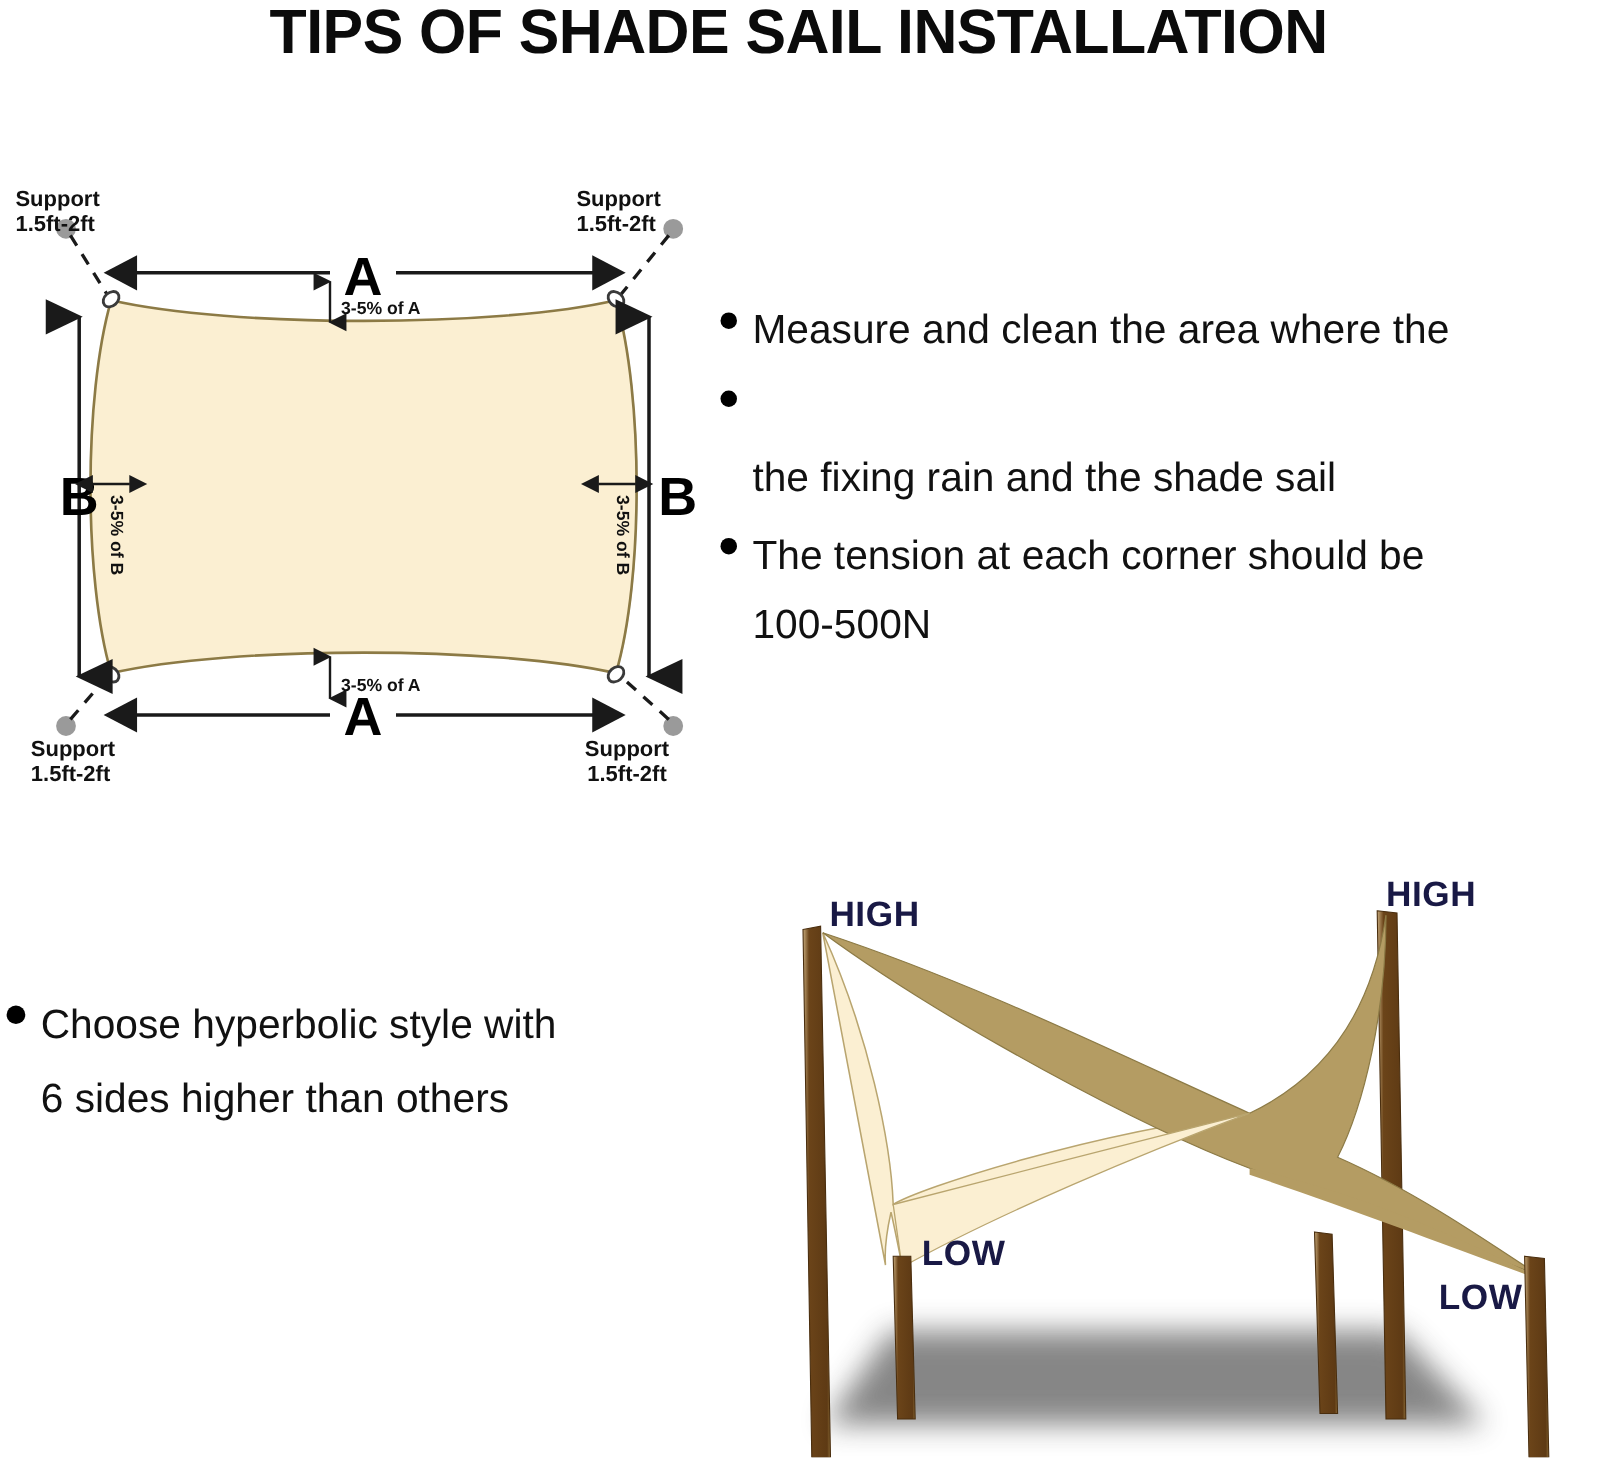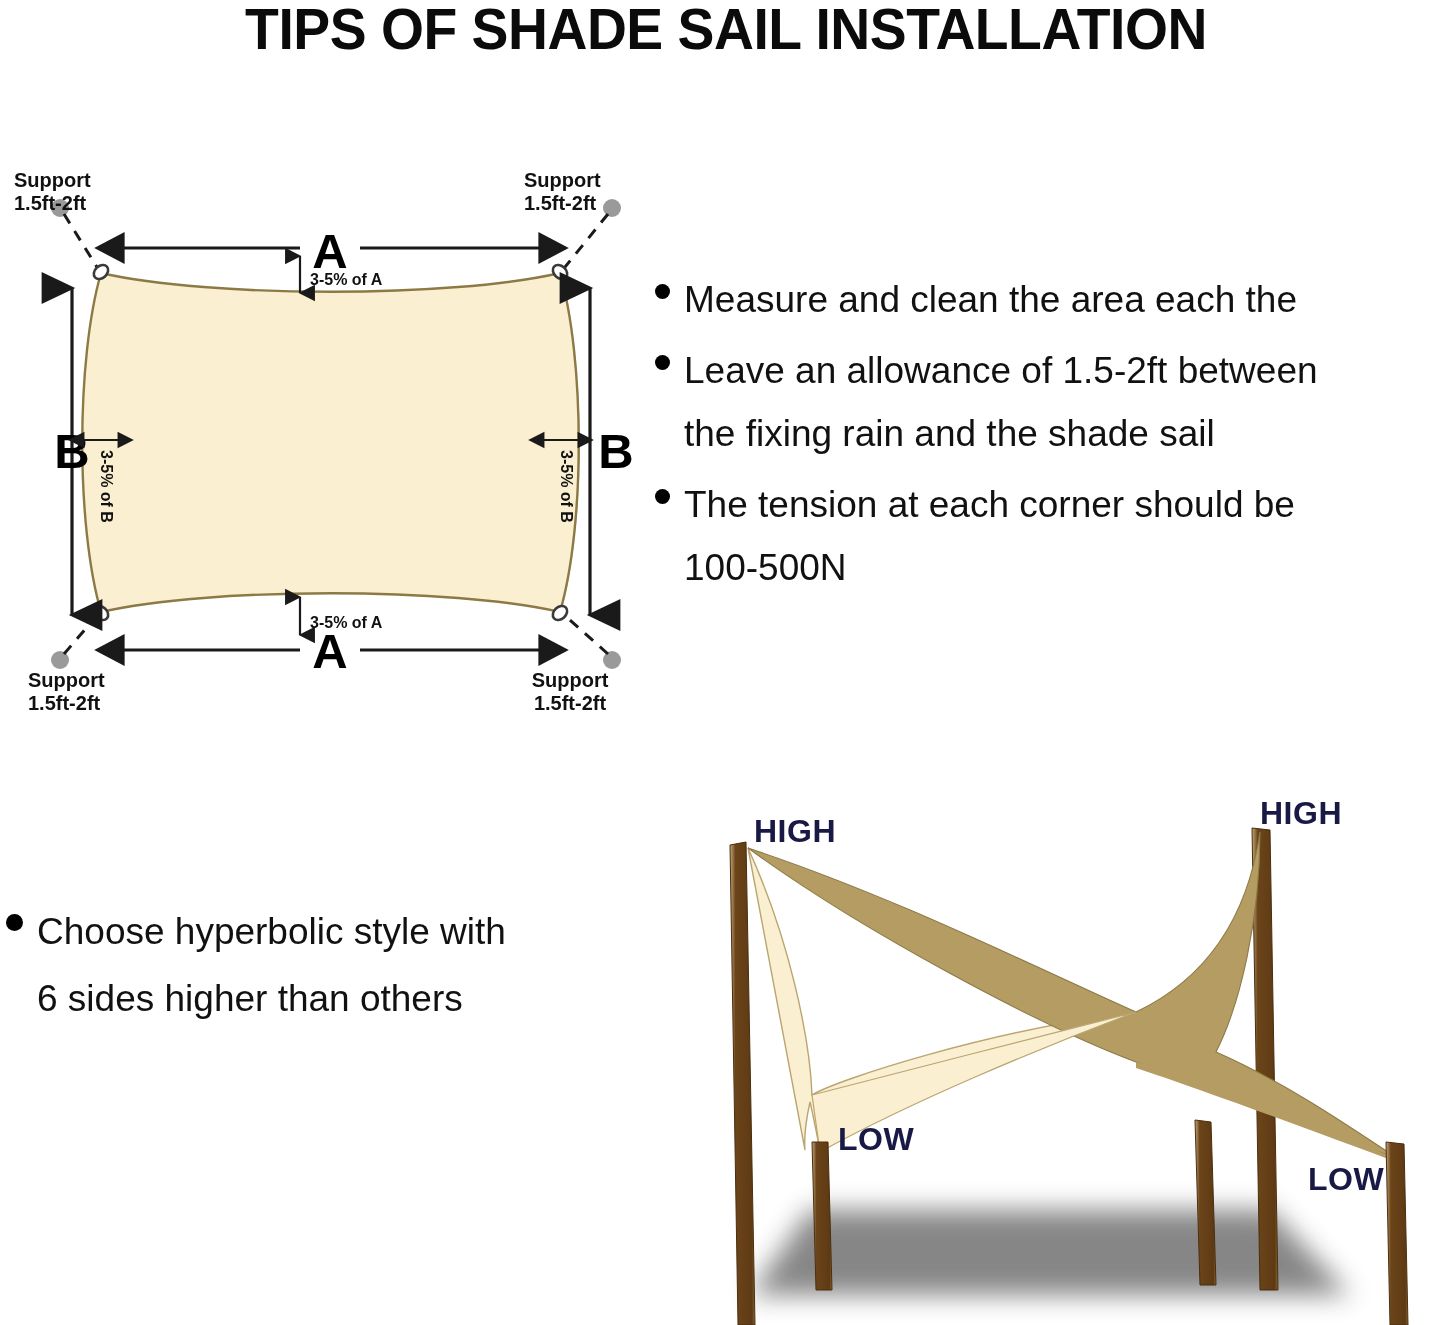--- a/index.html
+++ b/index.html
@@ -161,28 +161,28 @@
   <text class="lbl lbl-support" x="28" y="550">1.5ft-2ft</text>
   <text class="lbl lbl-support" x="570" y="527" text-anchor="middle">Support</text>
   <text class="lbl lbl-support" x="570" y="550" text-anchor="middle">1.5ft-2ft</text>
 </svg>
 
 <div class="bullets" id="tips-right">
 
   <div class="bullet-row">
     <span class="bullet-dot"></span>
     <span class="bullet-text">
-      <span>Measure and clean the area each the</span><br>
-    </span>
-  </div>
-
-  <div class="bullet-row">
-    <span class="bullet-dot"></span>
-    <span class="bullet-text">
-      <span>Leave an allowance of 1.5-2ft between</span><br>
+      <span>Measure and clean the area where the</span><br>
+    </span>
+  </div>
+
+  <div class="bullet-row">
+    <span class="bullet-dot"></span>
+    <span class="bullet-text">
+      <br>
       <span>the fixing rain and the shade sail</span>
     </span>
   </div>
 
   <div class="bullet-row">
     <span class="bullet-dot"></span>
     <span class="bullet-text">
       <span>The tension at each corner should be</span><br>
       <span>100-500N</span>
     </span>

